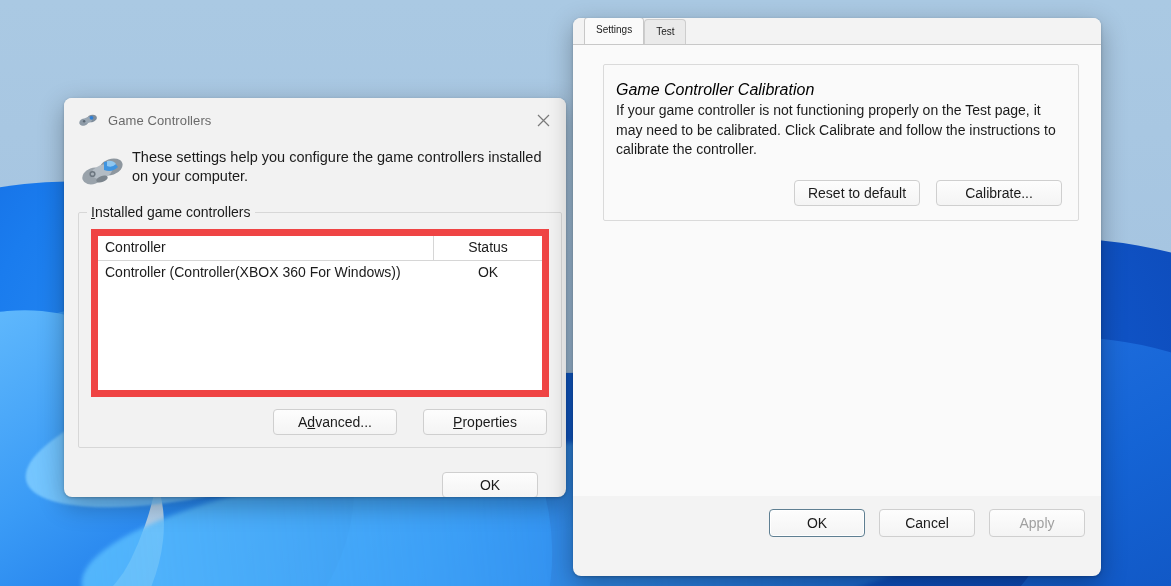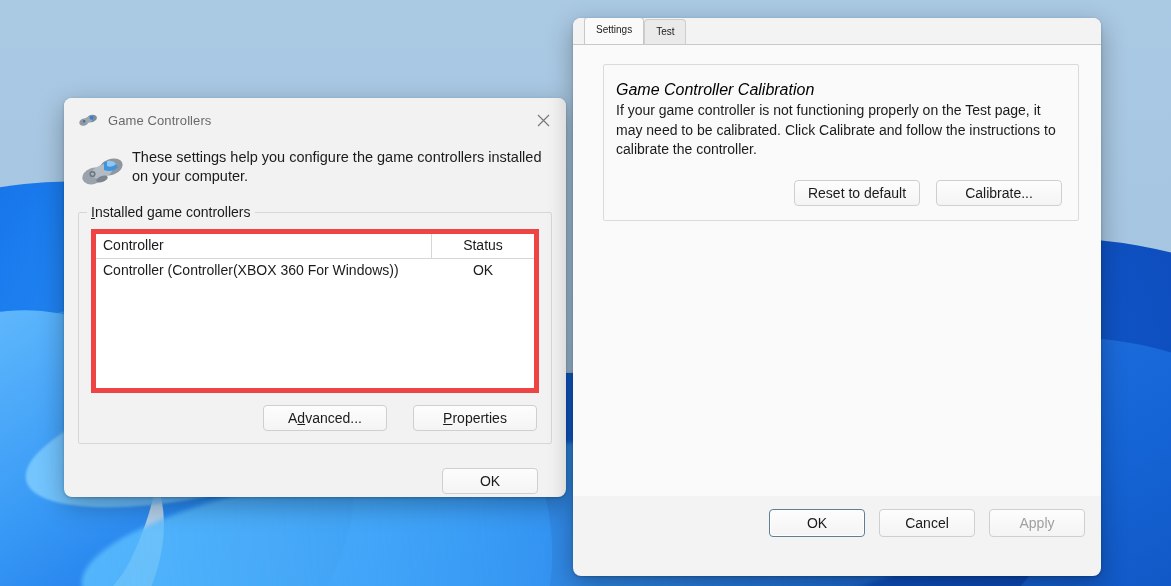--- a/index.html
+++ b/index.html
@@ -188,37 +188,37 @@
     font-size: 14.5px;
     color: #1b1b1b;
     line-height: 19px;
     max-width: 420px;
   }
 
   .groupbox {
     position: relative;
     border: 1px solid #d7d7d7;
     border-radius: 2px;
-    margin: 22px 14px 0 14px;
+    margin: 22px 4px 0 14px;
     padding: 14px 12px 12px 12px;
   }
   .groupbox > .gb-label {
     position: absolute;
     top: -9px;
     left: 8px;
     background: #f2f2f2;
     padding: 0 4px;
     font-size: 14px;
     color: #1b1b1b;
   }
   u.mn { text-decoration: underline; }
 
   .listview {
     background: #ffffff;
-    border: 5px solid #ef4444;
+    border: 7px solid #ef4444;
     height: 154px;
     margin-top: 2px;
     overflow: hidden;
   }
   .lv-header {
     display: flex;
     height: 24px;
     border-bottom: 1px solid #d6d6d6;
     background: #ffffff;
   }

